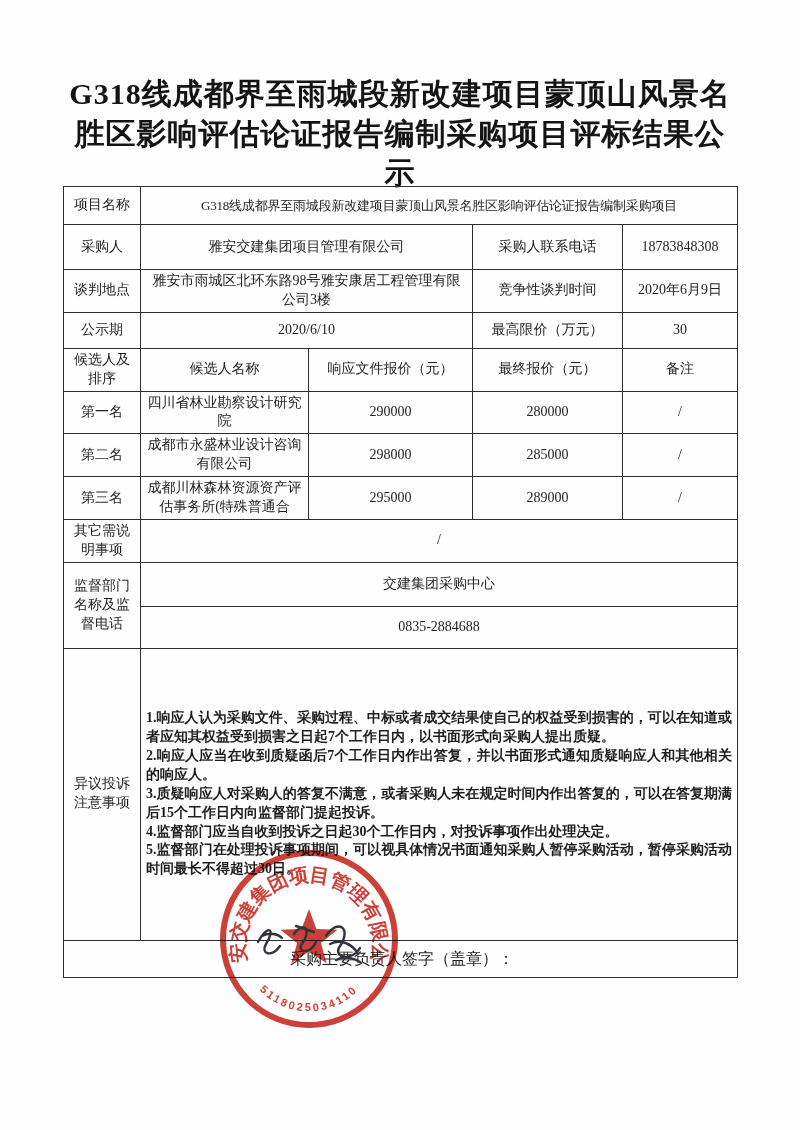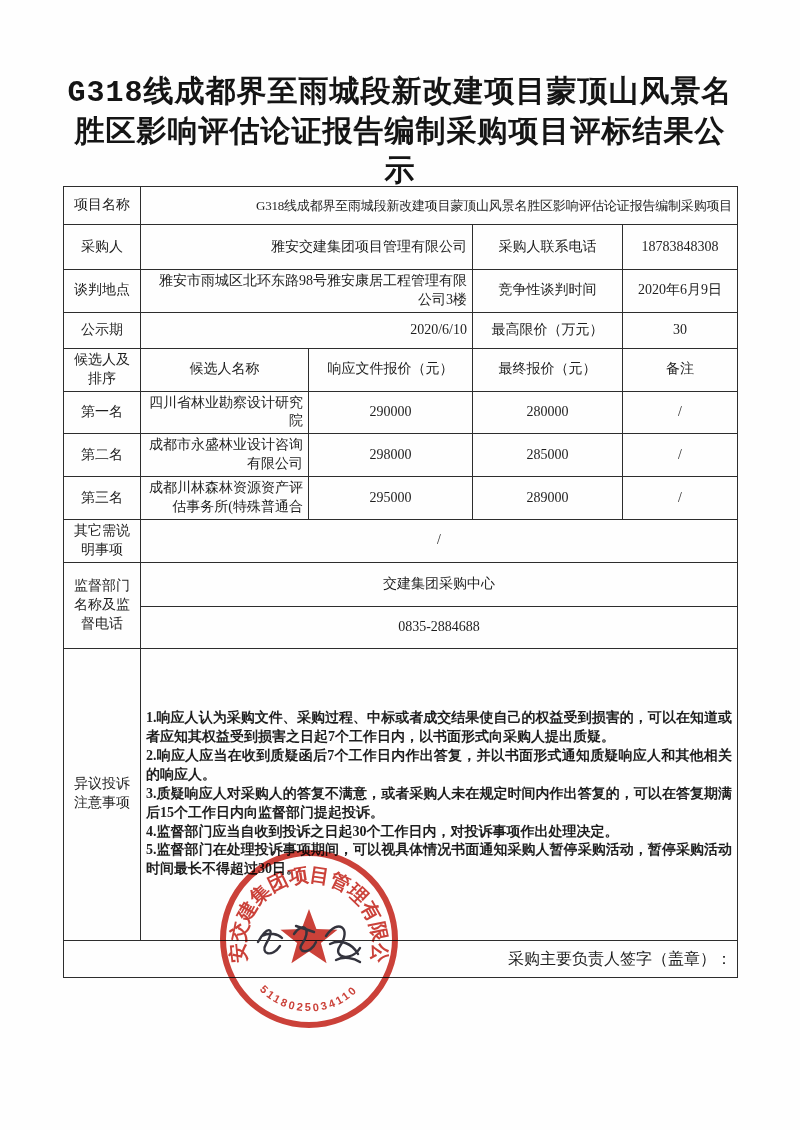--- a/index.html
+++ b/index.html
@@ -9,21 +9,21 @@
     width:800px; height:1130px;
     background:#fefefe;
     font-family:"Liberation Serif", serif;
     color:#1e1e1e;
     overflow:hidden;
     margin:0 auto;
   }
   .doc-title {
     position:absolute; top:74px; left:58px; width:684px;
     text-align:center;
-    font-family:Liberation Mono, monospace;
+    font-family:Liberation Serif, serif;
     font-weight:bold;
     font-size:30px;
     line-height:1.32;
     color:#141414;
     letter-spacing:1px;
   }
   table.main {
     position:absolute; top:186px; left:63px;
     width:674px;
     border-collapse:collapse;
@@ -31,21 +31,21 @@
     font-size:14px;
     border-radius:32px;
   }
   table.main td {
     border:1.6px solid #2d2d2d;
     padding:2px 5px;
     vertical-align:middle;
     line-height:1.35;
   }
   td.lbl { text-align:center; padding:2px 3px; }
-  td.val-left { text-align:right; }
+  td.val-left { text-align:center; }
   td.center { text-align:center; }
   .nowrap-sm { white-space:nowrap; font-size:13px; letter-spacing:-0.2px; }
   .obj-text { font-size:14px; line-height:1.6; padding:4px 6px;font-weight:bold; }
   .obj-text div { text-align:justify; }
   .sig-row { font-size:16px; }
   .stamp {
     position:absolute; left:216px; top:846px;
     width:186px; height:186px;
     mix-blend-mode:multiply;
     opacity:0.88;

